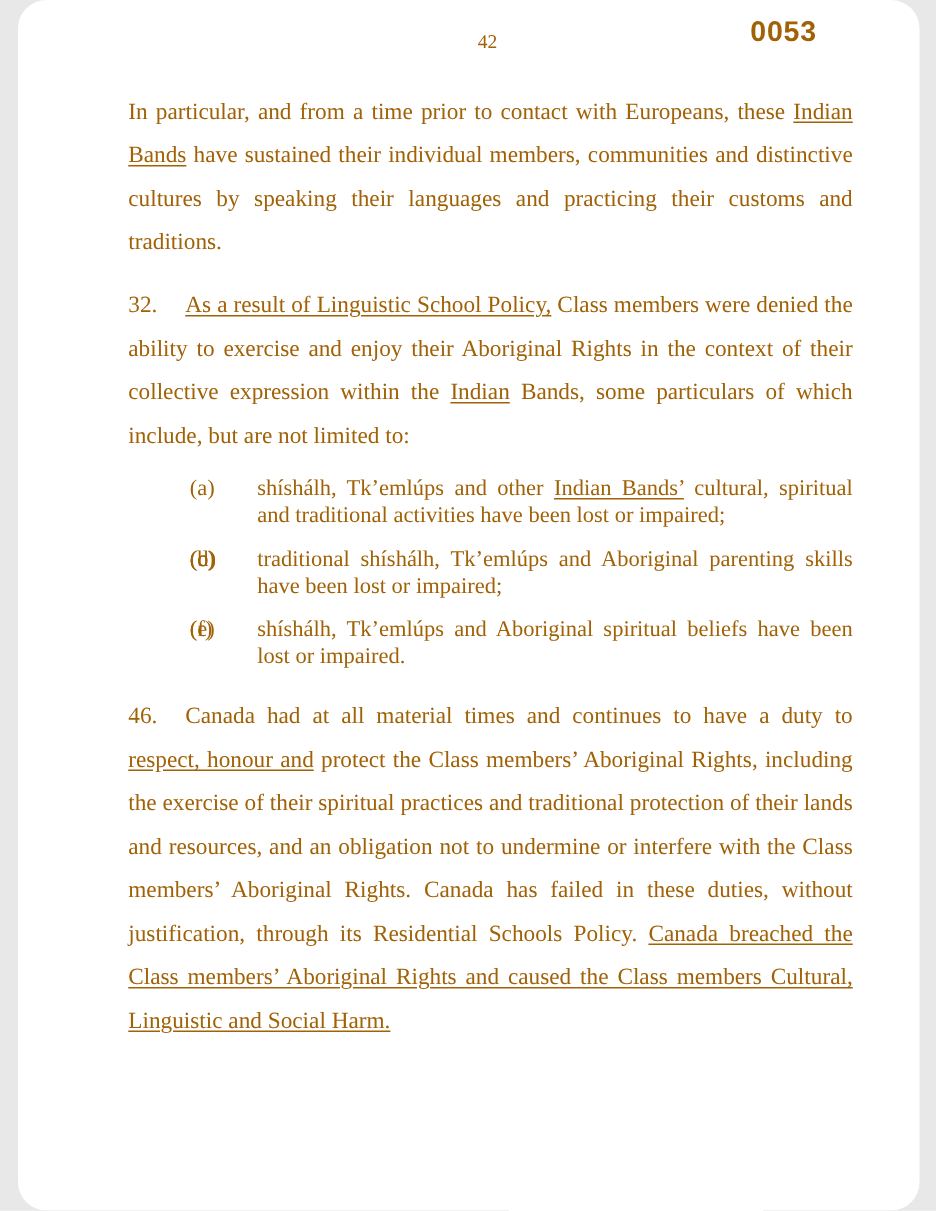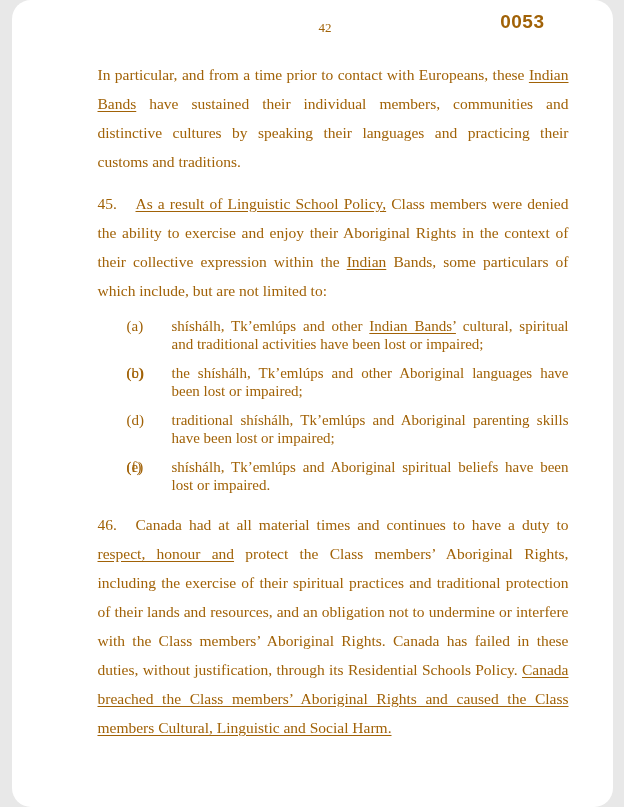--- a/index.html
+++ b/index.html
@@ -38,21 +38,21 @@
     letter-spacing: 0.5px;
     text-align: right;
   }
   .content {
     position: absolute;
     left: 70px;
     top: 60px;
     width: 487px;
   }
   .para {
-    margin: 0 0 13px 16px;
+    margin: 0 0 13px 4px;
     font-size: 15.5px;
     line-height: 29px;
     text-align: justify;
   }
   .pnum {
     display: inline-block;
     width: 38px;
   }
   .u {
     text-decoration: underline;
@@ -83,29 +83,29 @@
 
 <div class="page">
 
   <div class="page-number">42</div>
   <div class="stamp">0053</div>
 
   <div class="content">
 
     <p class="para"><span>In particular, and from a time prior to contact with Europeans, these </span><span class="u">Indian Bands</span><span> have sustained their individual members, communities and distinctive cultures by speaking their languages and practicing their customs and traditions.</span></p>
 
-    <p class="para"><span class="pnum">45.</span><span class="u">As a result of Linguistic School Policy,</span><span> Class members were denied the ability to exercise and enjoy their Aboriginal Rights in the context of their collective expression within the </span><span class="u">Indian</span><span> Bands, some particulars of which include, but are not limited to:</span></p>
+    <p class="para"><span class="pnum">32.</span><span class="u">As a result of Linguistic School Policy,</span><span> Class members were denied the ability to exercise and enjoy their Aboriginal Rights in the context of their collective expression within the </span><span class="u">Indian</span><span> Bands, some particulars of which include, but are not limited to:</span></p>
 
     <div class="list">
 
       <div class="li"><span class="label">(a)</span><span>shíshálh, Tk’emlúps and other </span><span class="u">Indian Bands’</span><span> cultural, spiritual and traditional activities have been lost or impaired;</span></div>
 
       <div class="li"><span class="label">(b)</span></div>
 
-      <div class="li"><span class="label">(c)</span><span>the shíshálh, Tk’emlúps and other Aboriginal languages have been lost or impaired;</span></div>
+      <div class="li"><span class="label">(c)</span></div>
 
       <div class="li"><span class="label">(d)</span><span>traditional shíshálh, Tk’emlúps and Aboriginal parenting skills have been lost or impaired;</span></div>
 
       <div class="li"><span class="label">(e)</span></div>
 
       <div class="li"><span class="label">(f)</span><span>shíshálh, Tk’emlúps and Aboriginal spiritual beliefs have been lost or impaired.</span></div>
 
     </div>
 
     <p class="para para-46"><span class="pnum">46.</span><span>Canada had at all material times and continues to have a duty to </span><span class="u">respect, honour and</span><span> protect the Class members’ Aboriginal Rights, including the exercise of their spiritual practices and traditional protection of their lands and resources, and an obligation not to undermine or interfere with the Class members’ Aboriginal Rights.  Canada has failed in these duties, without justification, through its Residential Schools Policy.  </span><span class="u">Canada breached the Class members’ Aboriginal Rights and caused the Class members Cultural, Linguistic and Social Harm.</span></p>

